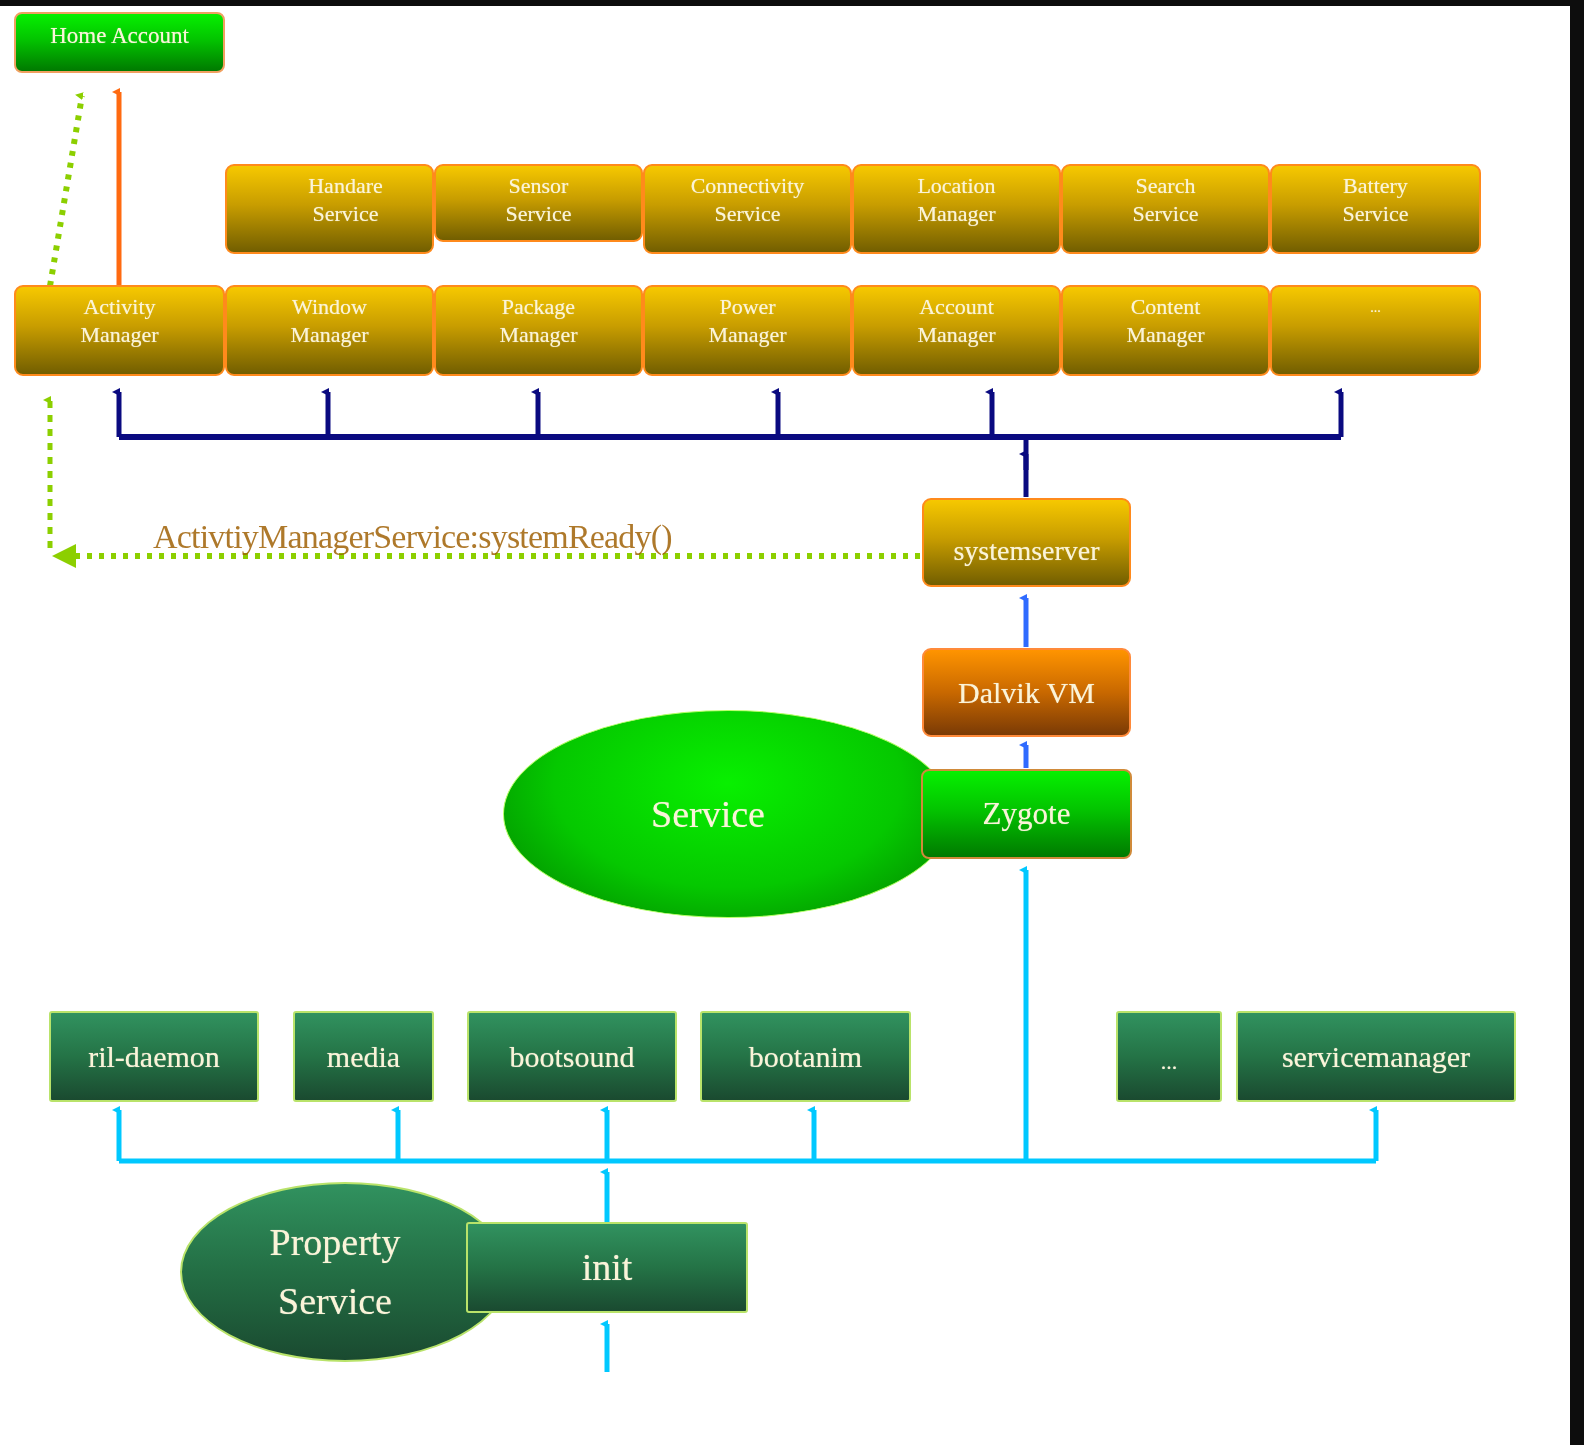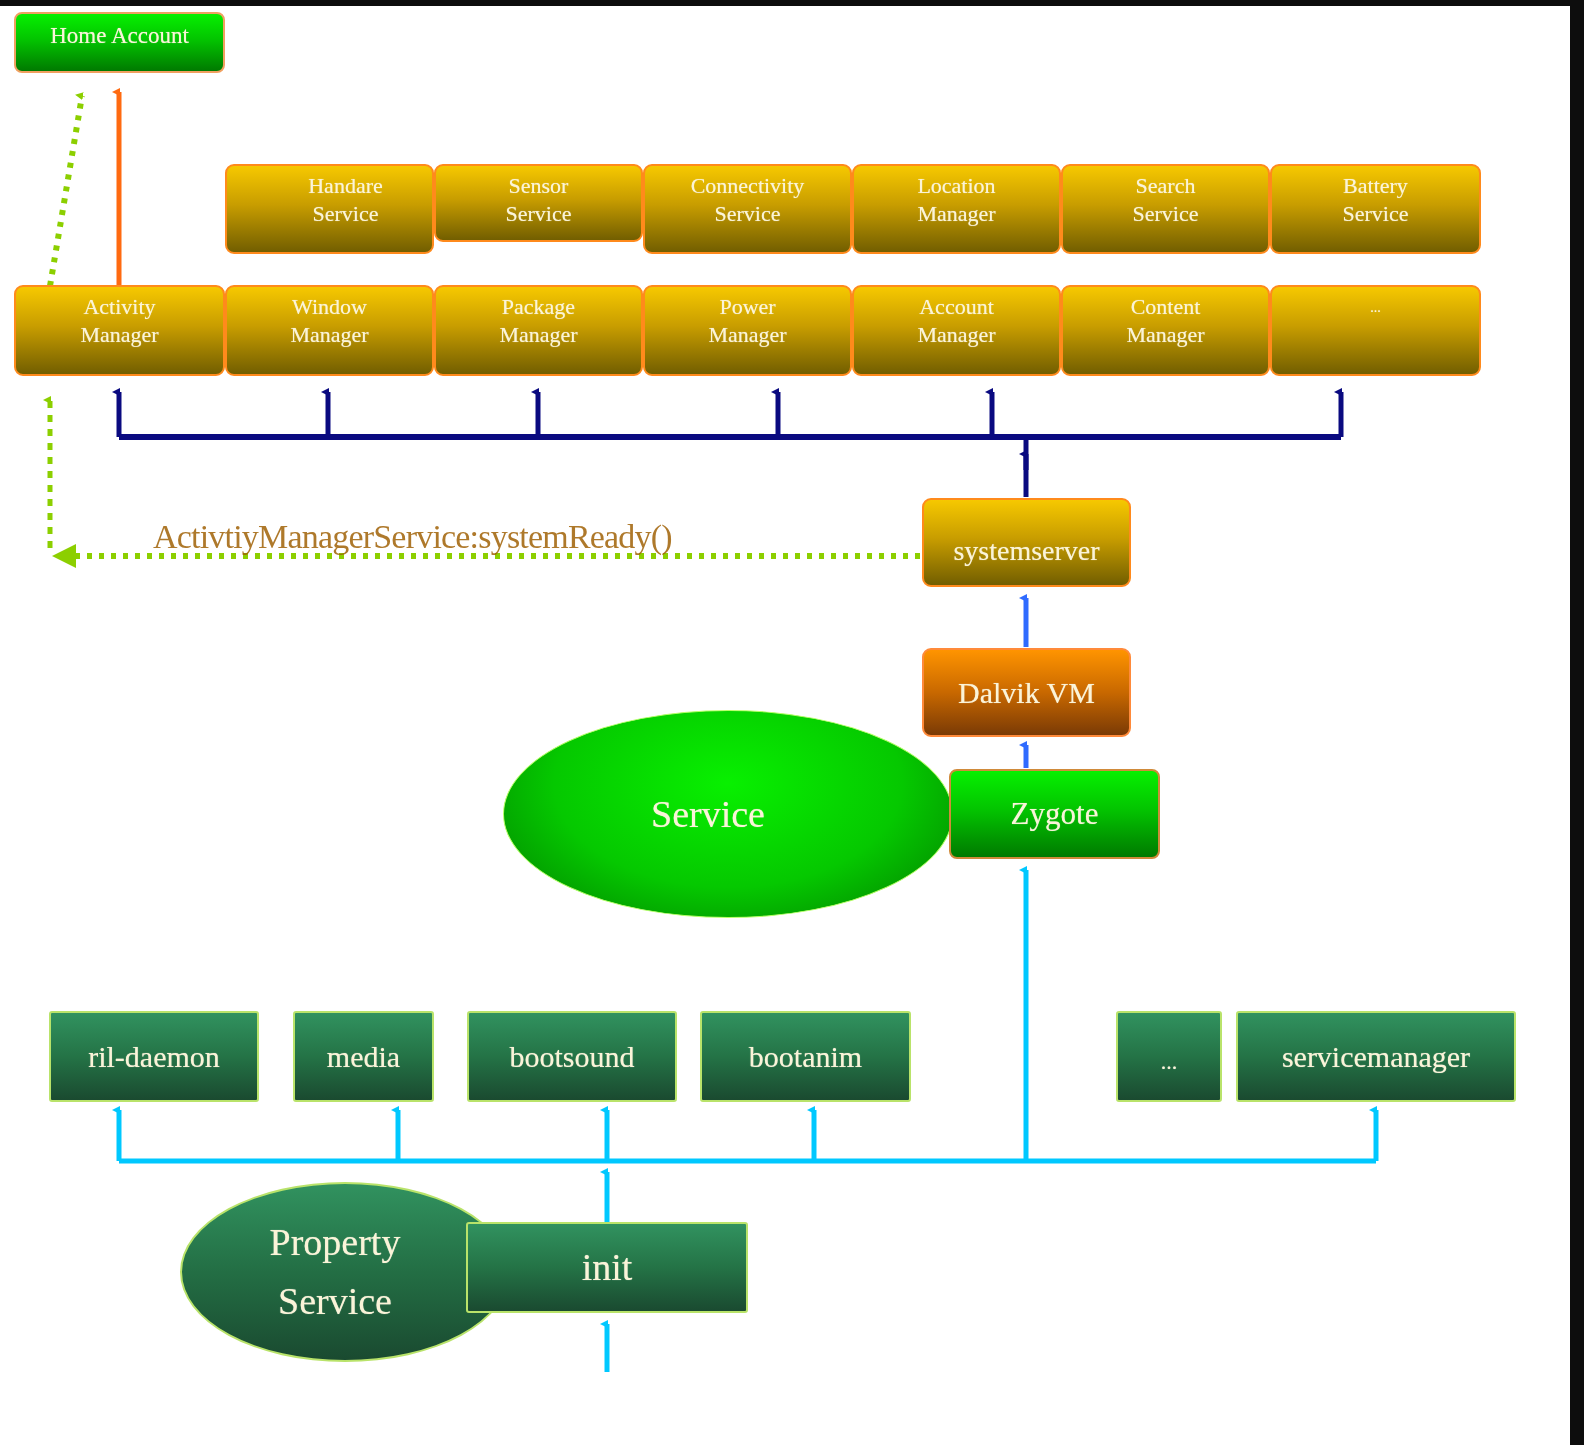--- a/index.html
+++ b/index.html
@@ -207,21 +207,21 @@
 <div class="node orange-box" style="left:922px; top:648px; width:209px; height:89px;">
   <span>Dalvik VM</span>
 </div>
 
 <div class="node ellipse ell-bright stacked" style="left:503px; top:710px; width:450px; height:208px;">
   <div style="margin-right:40px;">
       <span>Service</span>
     </div>
 </div>
 
-<div class="node bright" style="left:921px; top:769px; width:211px; height:90px; font-size:31px; border-color:#d08a3a;margin-left:28px;">
+<div class="node bright" style="left:921px; top:769px; width:211px; height:90px; font-size:31px; border-color:#d08a3a;">
   <span>Zygote</span>
 </div>
 
 <div class="node dark" style="left:49px; top:1011px; width:210px; height:91px;">
   <span>ril-daemon</span>
 </div>
 <div class="node dark" style="left:293px; top:1011px; width:141px; height:91px;">
   <span>media</span>
 </div>
 <div class="node dark" style="left:467px; top:1011px; width:210px; height:91px;">

